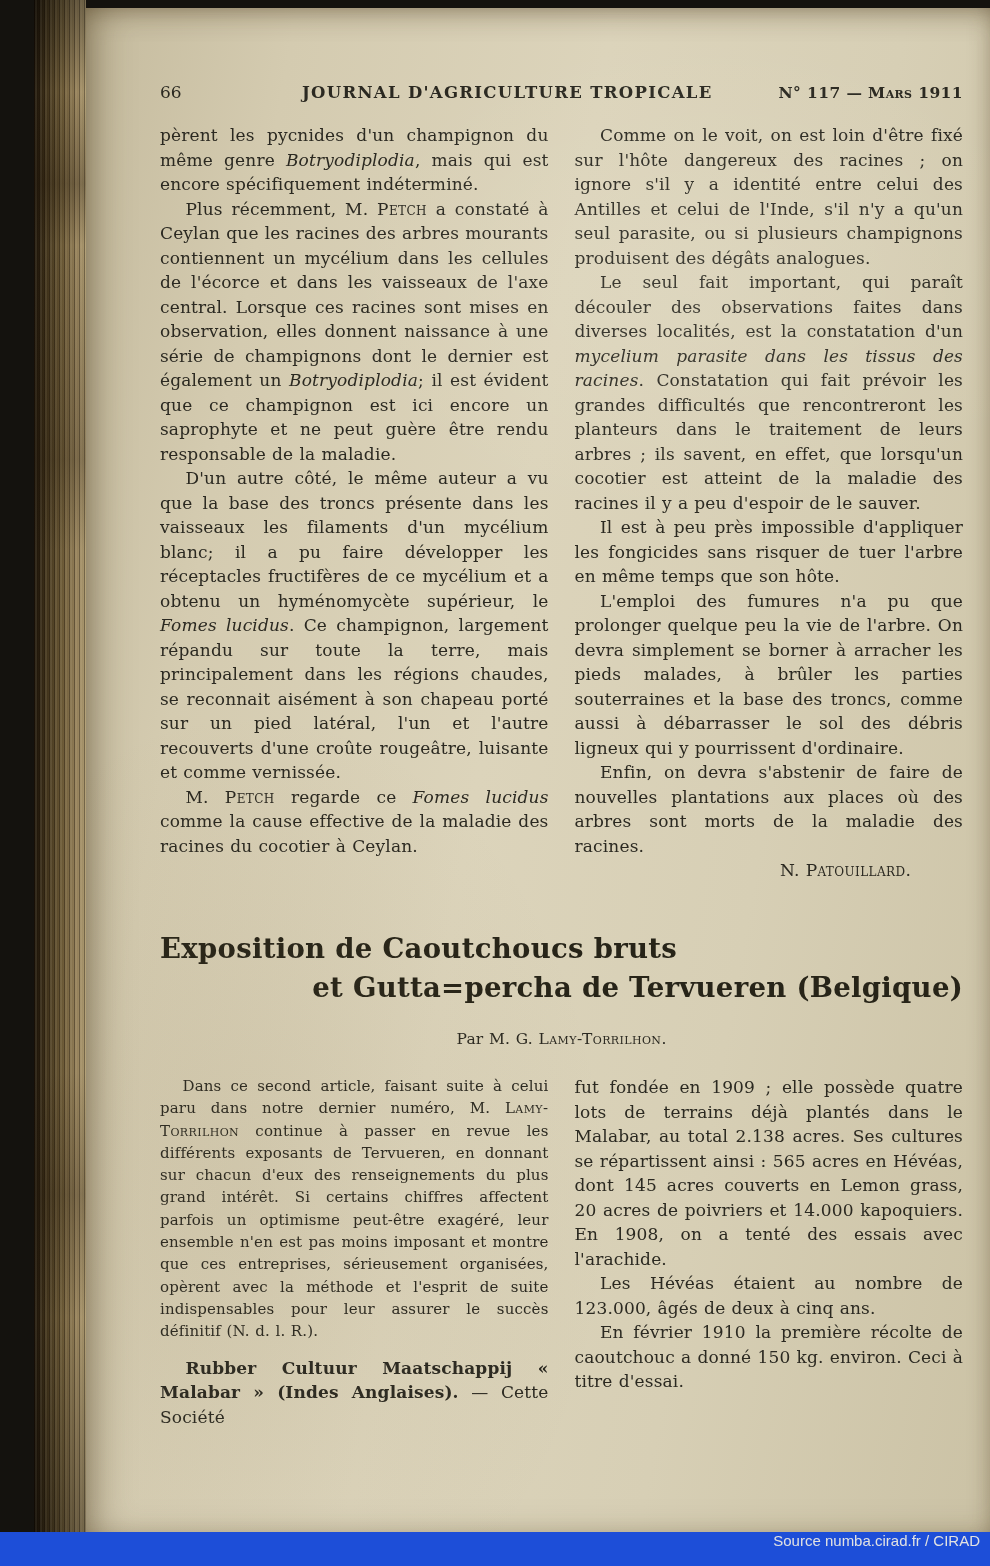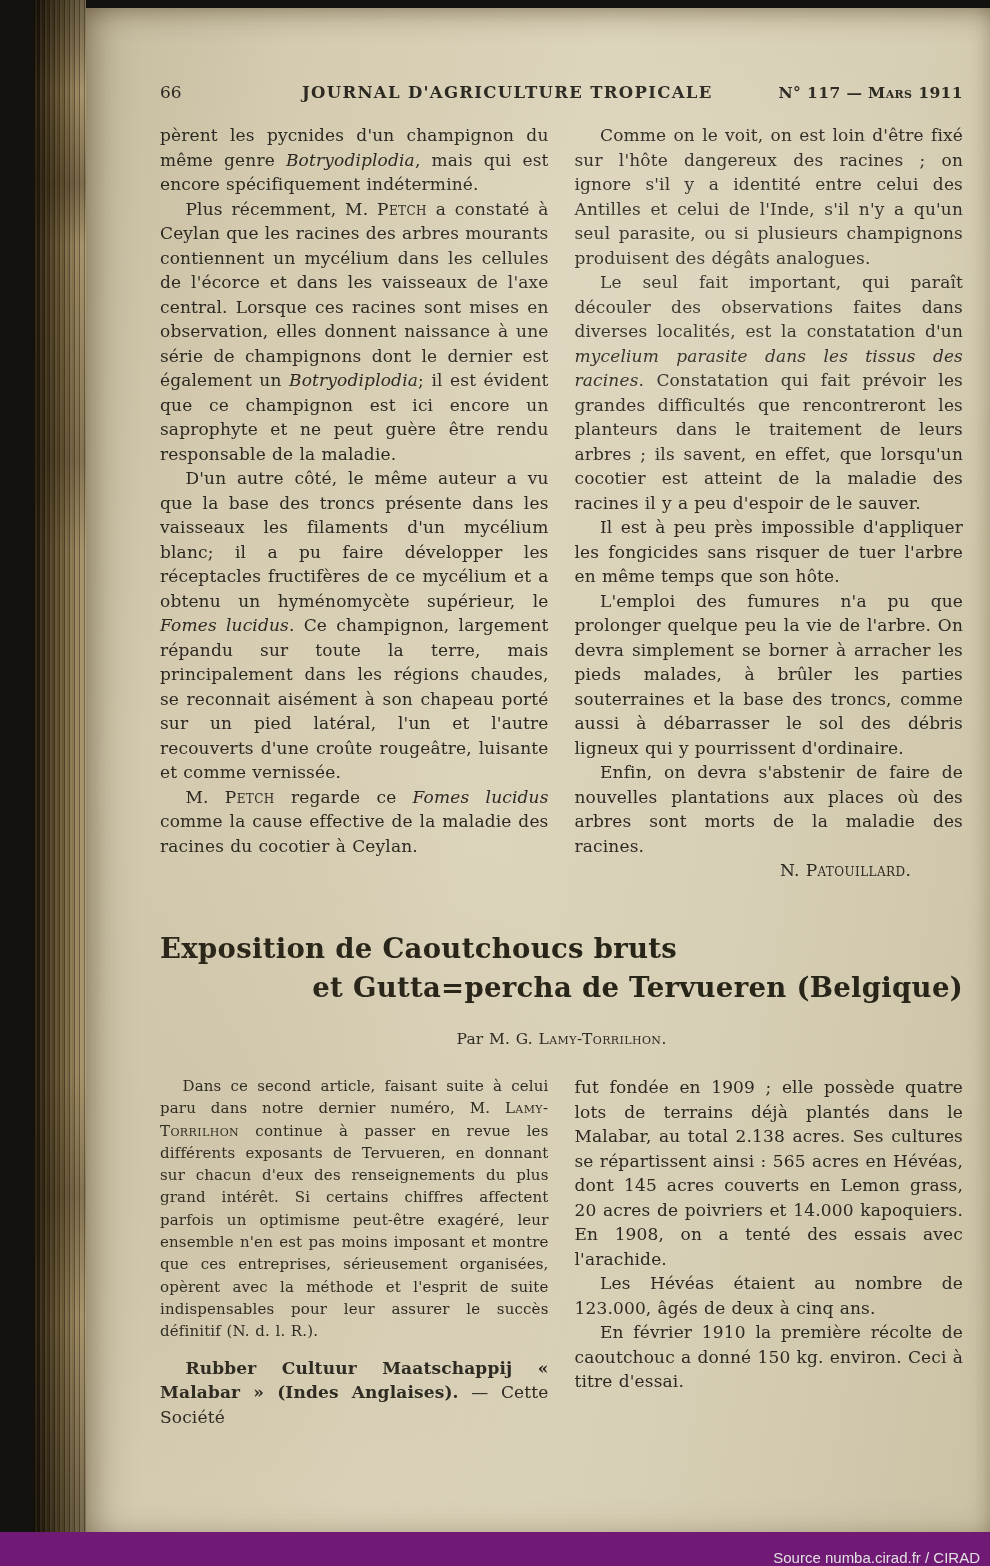--- a/index.html
+++ b/index.html
@@ -58,23 +58,23 @@
   .h2-line2 { text-align:right; }
   .byline-wrap { margin-top:20px; }
   .byline-wrap p { margin:0; text-indent:0; text-align:center; font-size:15.5px; }
 
   .cols2 { margin-top:24px; }
   .col p.note { font-size:15px; line-height:22.3px; }
   .col p.lead { margin-top:13px; }
 
   .footer-bar {
     position:absolute; left:0; bottom:0; width:990px; height:34px;
-    background:#701a75; color:#e2e2e2;
+    background:#1d4ed8; color:#e2e2e2;
     font-family:"Liberation Sans","DejaVu Sans",sans-serif; font-size:15px;
-    display:flex; align-items:flex-end; justify-content:flex-end;
+    display:flex; align-items:flex-start; justify-content:flex-end;
     padding-right:10px; box-sizing:border-box;
   }
 </style>
 </head>
 <body>
 
 <div class="scan">
 
   <div class="edge-stack"></div>
 

